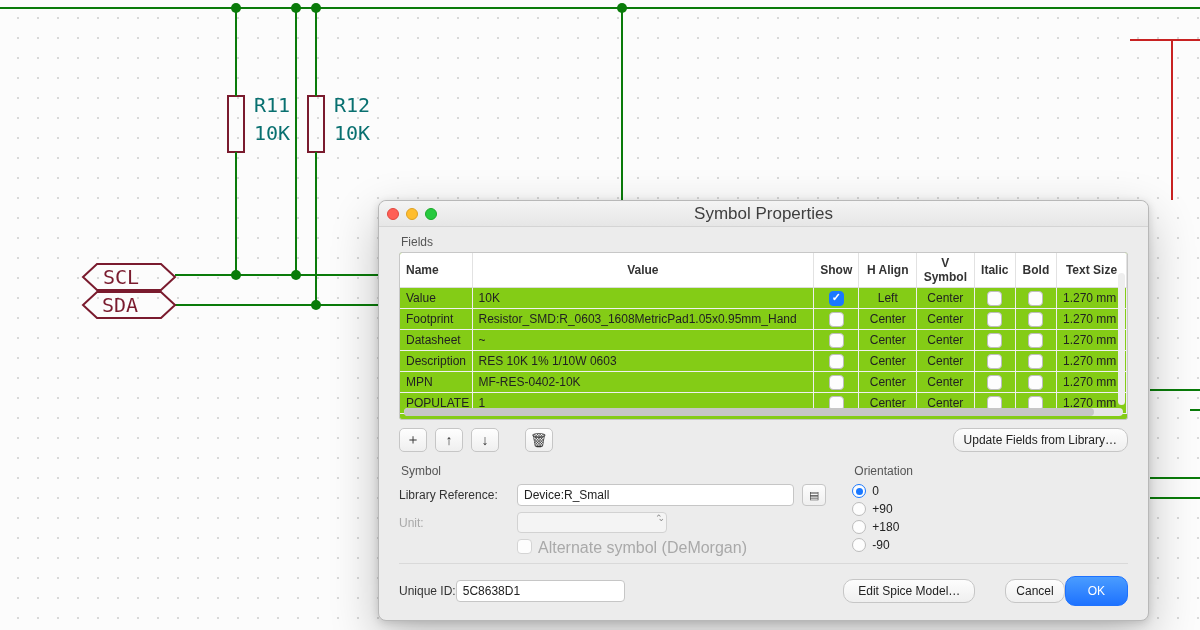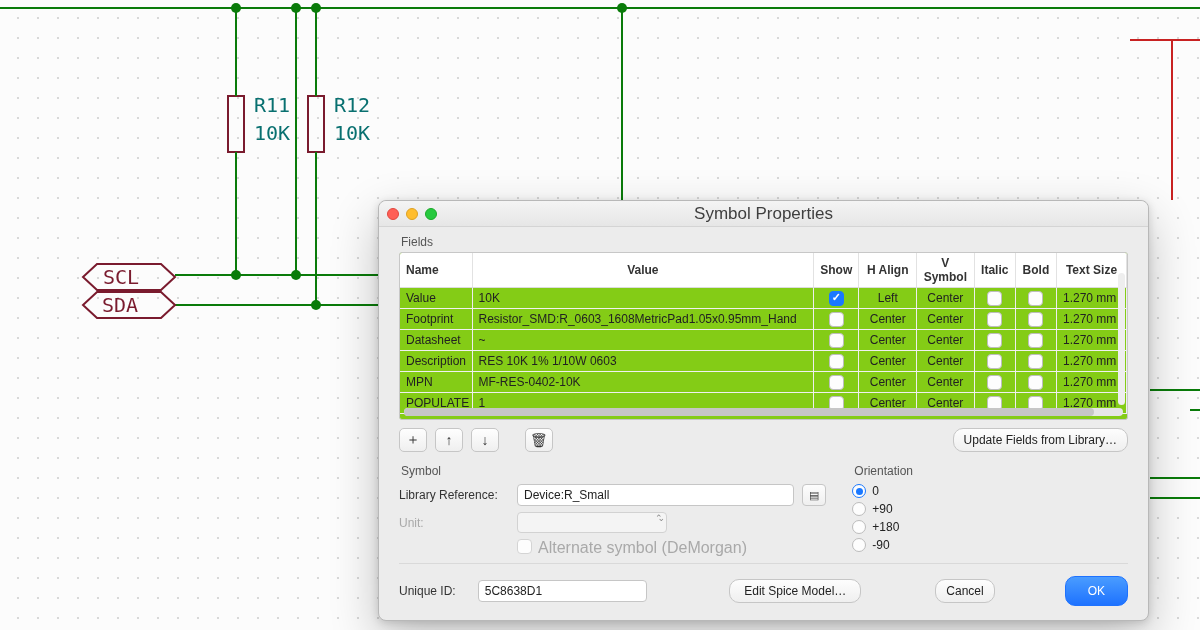--- a/index.html
+++ b/index.html
@@ -115,27 +115,27 @@
   .alt-row{display:flex; align-items:flex-start; gap:6px; color:#a9a9a9; font-size:16px; margin-left:118px}
   .alt-row .chk{border-color:#d4d4d4}
 
   .radio-col{display:flex; flex-direction:column; gap:4px; font-size:12px; color:#222;}
   .radio{display:flex; align-items:center; gap:6px;}
   .rdot{width:14px; height:14px; border:1px solid #bcbcbc; border-radius:50%; background:#fdfdfd; display:inline-flex;align-items:center;justify-content:center;}
   .rdot.sel{border-color:#1a78ff}
   .rdot.sel::after{content:""; width:7px; height:7px; border-radius:50%; background:#1a78ff;}
 
   .footer{
-    display:flex; align-items:center; gap:22px; margin-top:auto; padding-top:12px;
+    display:flex; align-items:center; gap:0; margin-top:auto; padding-top:12px;
     border-top:1px solid #d9d9d9;
   }
   .footer label{font-size:12px; color:#333}
   .footer .textfield{flex:0 0 120px}
   .footer .spacer{flex:1}
-  .btn.primary{background:linear-gradient(#4a9cff,#1e72ff); border-color:#1e72ff; color:#fff; font-weight:500; padding:14px 22px;margin-left:48px;}
+  .btn.primary{background:linear-gradient(#4a9cff,#1e72ff); border-color:#1e72ff; color:#fff; font-weight:500; padding:14px 22px;}
   .btn.wide{padding:0 14px}
 </style>
 </head>
 <body>
 
 <div class="schematic">
 <svg width="1200" height="630">
   <g stroke="#0a7b0a" stroke-width="2" fill="none">
     <line x1="0" y1="8" x2="1200" y2="8"></line>
     <line x1="296" y1="8" x2="296" y2="275"></line>

